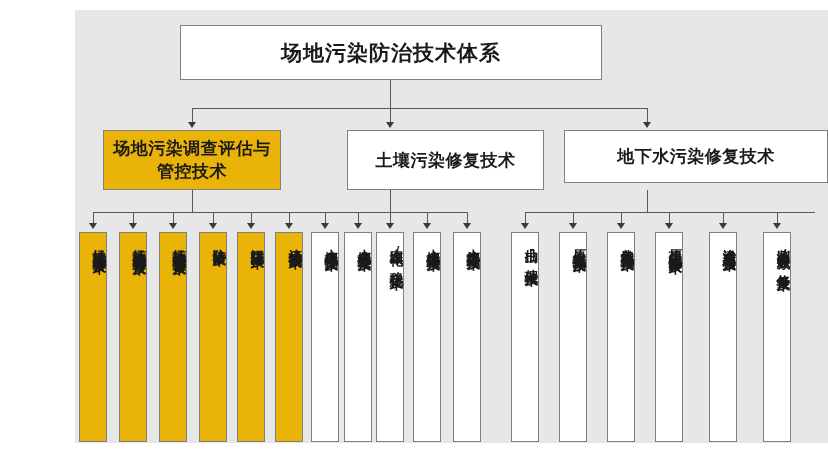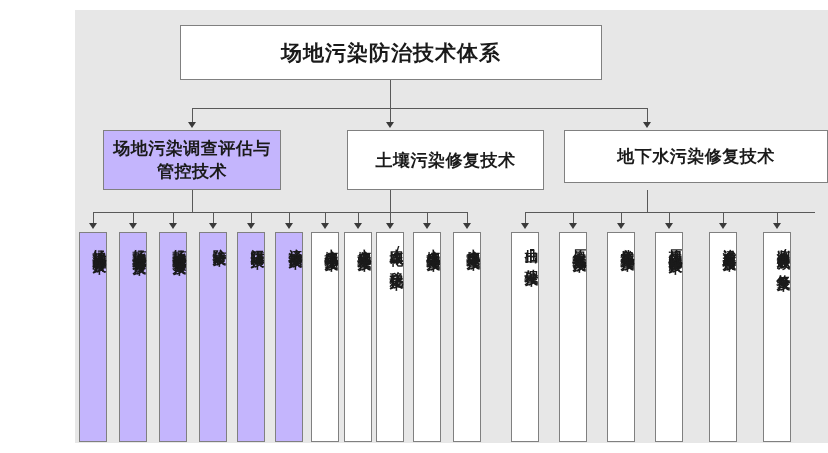--- a/index.html
+++ b/index.html
@@ -19,21 +19,21 @@
   .box{
     position:absolute;
     box-sizing:border-box;
     border:1px solid #808080;
     background:#ffffff;
     display:flex;
     align-items:center;
     justify-content:center;
     color:#1a1a1a;
   }
-  .box.shaded{ background:#c4b5fd; }
+  .box.shaded{ background:#eab308; }
 
   
   #root{
     left:105px;top:15px;width:422px;height:55px;
     font-size:21px;font-weight:bold;letter-spacing:1px;
   }
   
   .lvl2{
     font-size:17px;font-weight:bold;letter-spacing:.5px;
     line-height:1.35;text-align:center;padding:0 6px;

